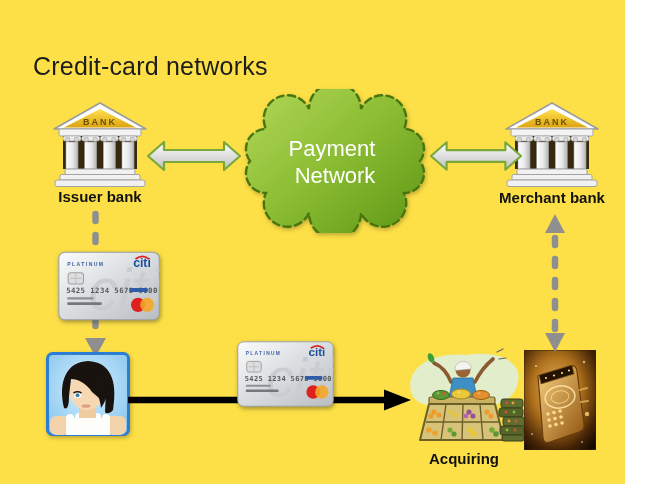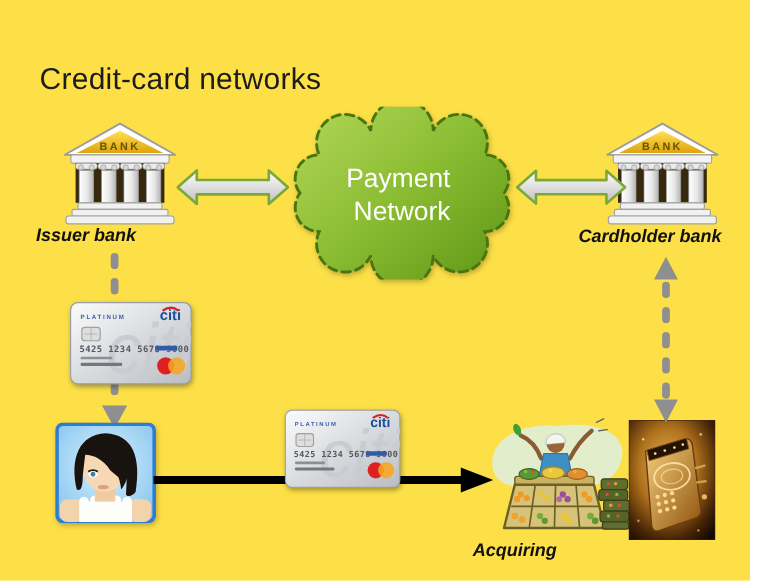--- a/index.html
+++ b/index.html
@@ -5,21 +5,21 @@
   html,body{margin:0;padding:0;background:#fff;}
   .stage{
     position:relative;width:625px;height:484px;background:#fde047;overflow:hidden;
     font-family:"Liberation Sans",sans-serif;
   }
   .abs{position:absolute;}
   .page-title{
     left:33px;top:52px;font-size:25px;color:#1c1c1c;letter-spacing:.2px;
   }
   .node-label{
-    font-style:italic;font-weight:600;font-size:15px;color:#111;text-align:left;width:140px;
+    font-weight:600;font-size:15px;color:#111;text-align:center;width:140px;
   }
   svg{display:block;}
   .shadowed{filter:drop-shadow(1.5px 2.5px 2px rgba(0,0,0,.35));}
   .softshadow{filter:drop-shadow(1px 2px 2px rgba(0,0,0,.25));}
 </style>
 </head>
 <body>
 
 <div class="stage">
 
@@ -134,21 +134,21 @@
           <rect x="-9" y="36" width="18" height="5" rx="2" fill="#ececec"></rect>
           <circle cx="-4.5" cy="39.5" r="2.2" fill="#d7d7d7"></circle>
           <circle cx="4.5" cy="39.5" r="2.2" fill="#d7d7d7"></circle>
           <rect x="-6" y="42" width="12" height="27" fill="url(#colGrad)"></rect>
         </g>
     </g>
     <rect x="13" y="69" width="70" height="5.5" rx="1.5" fill="#f1f1f1" stroke="#a3a3a3"></rect>
     <rect x="8" y="74.5" width="80" height="5.5" rx="1.5" fill="#f1f1f1" stroke="#a3a3a3"></rect>
     <rect x="3" y="80" width="90" height="6.5" rx="2" fill="#f1f1f1" stroke="#a3a3a3"></rect>
   </svg>
-  <div class="abs node-label" style="left:482px;top:189px;">Cardholder bank</div>
+  <div class="abs node-label" style="left:482px;top:189px;">Merchant bank</div>
 
   <svg class="abs softshadow" style="left:235px;top:89px;" width="200" height="144" viewBox="0 0 200 140">
     <path d="M 15,70 A 20 20 0 0 1 31,38 A 20 20 0 0 1 74,18 A 20 20 0 0 1 126,18
              A 20 20 0 0 1 169,38 A 20 20 0 0 1 185,70 A 20 20 0 0 1 169,102
              A 20 20 0 0 1 126,122 A 20 20 0 0 1 74,122 A 20 20 0 0 1 31,102
              A 20 20 0 0 1 15,70 Z" fill="url(#cloudGrad)" stroke="#46760d" stroke-width="2.4" stroke-dasharray="7 4.5" stroke-linecap="round"></path>
     <text text-anchor="middle" fill="#ffffff" font-size="22" font-family="Liberation Sans, sans-serif">
       <tspan x="100" y="65">Payment</tspan>
       <tspan x="100" y="92">Network</tspan>
     </text>

